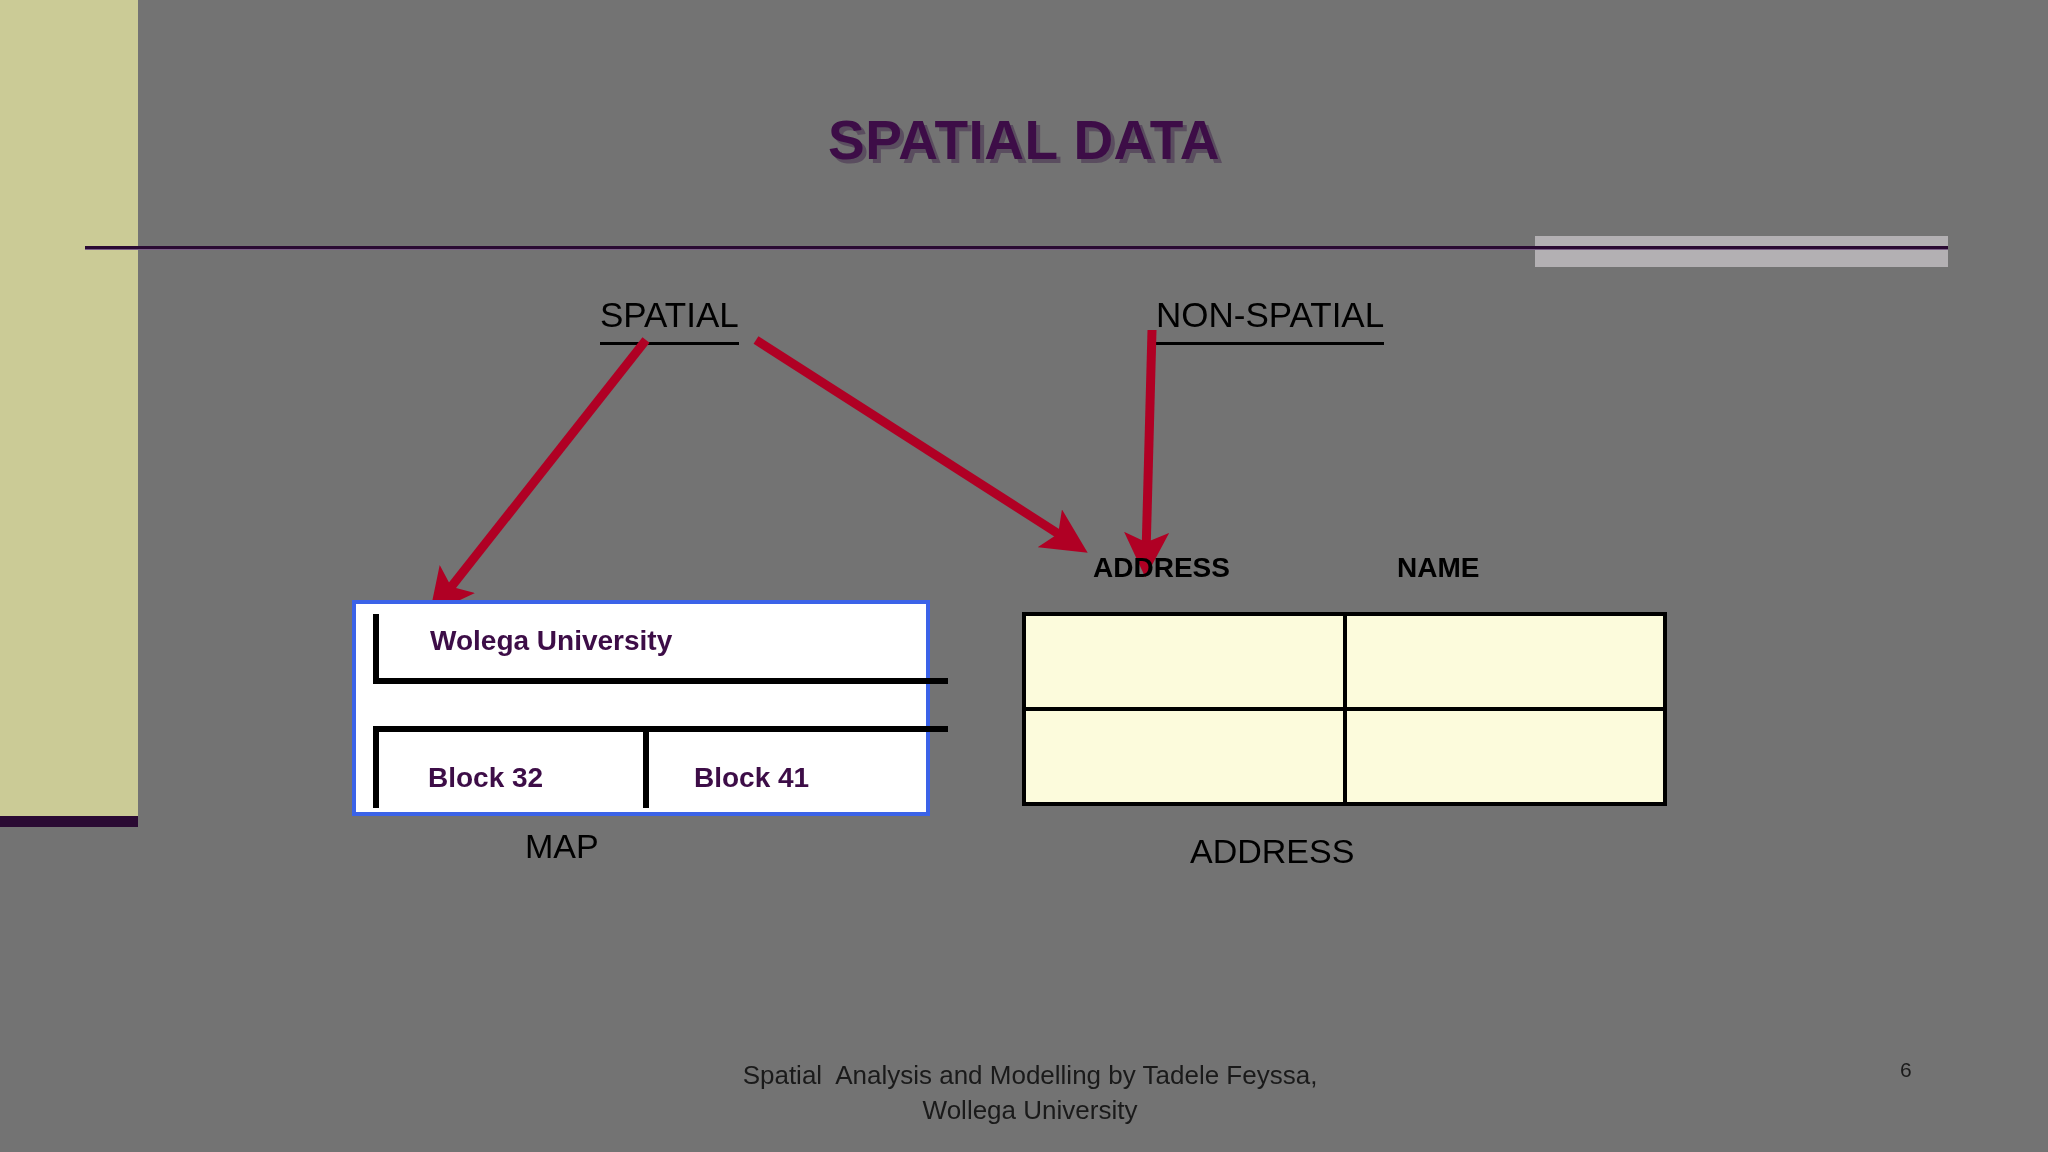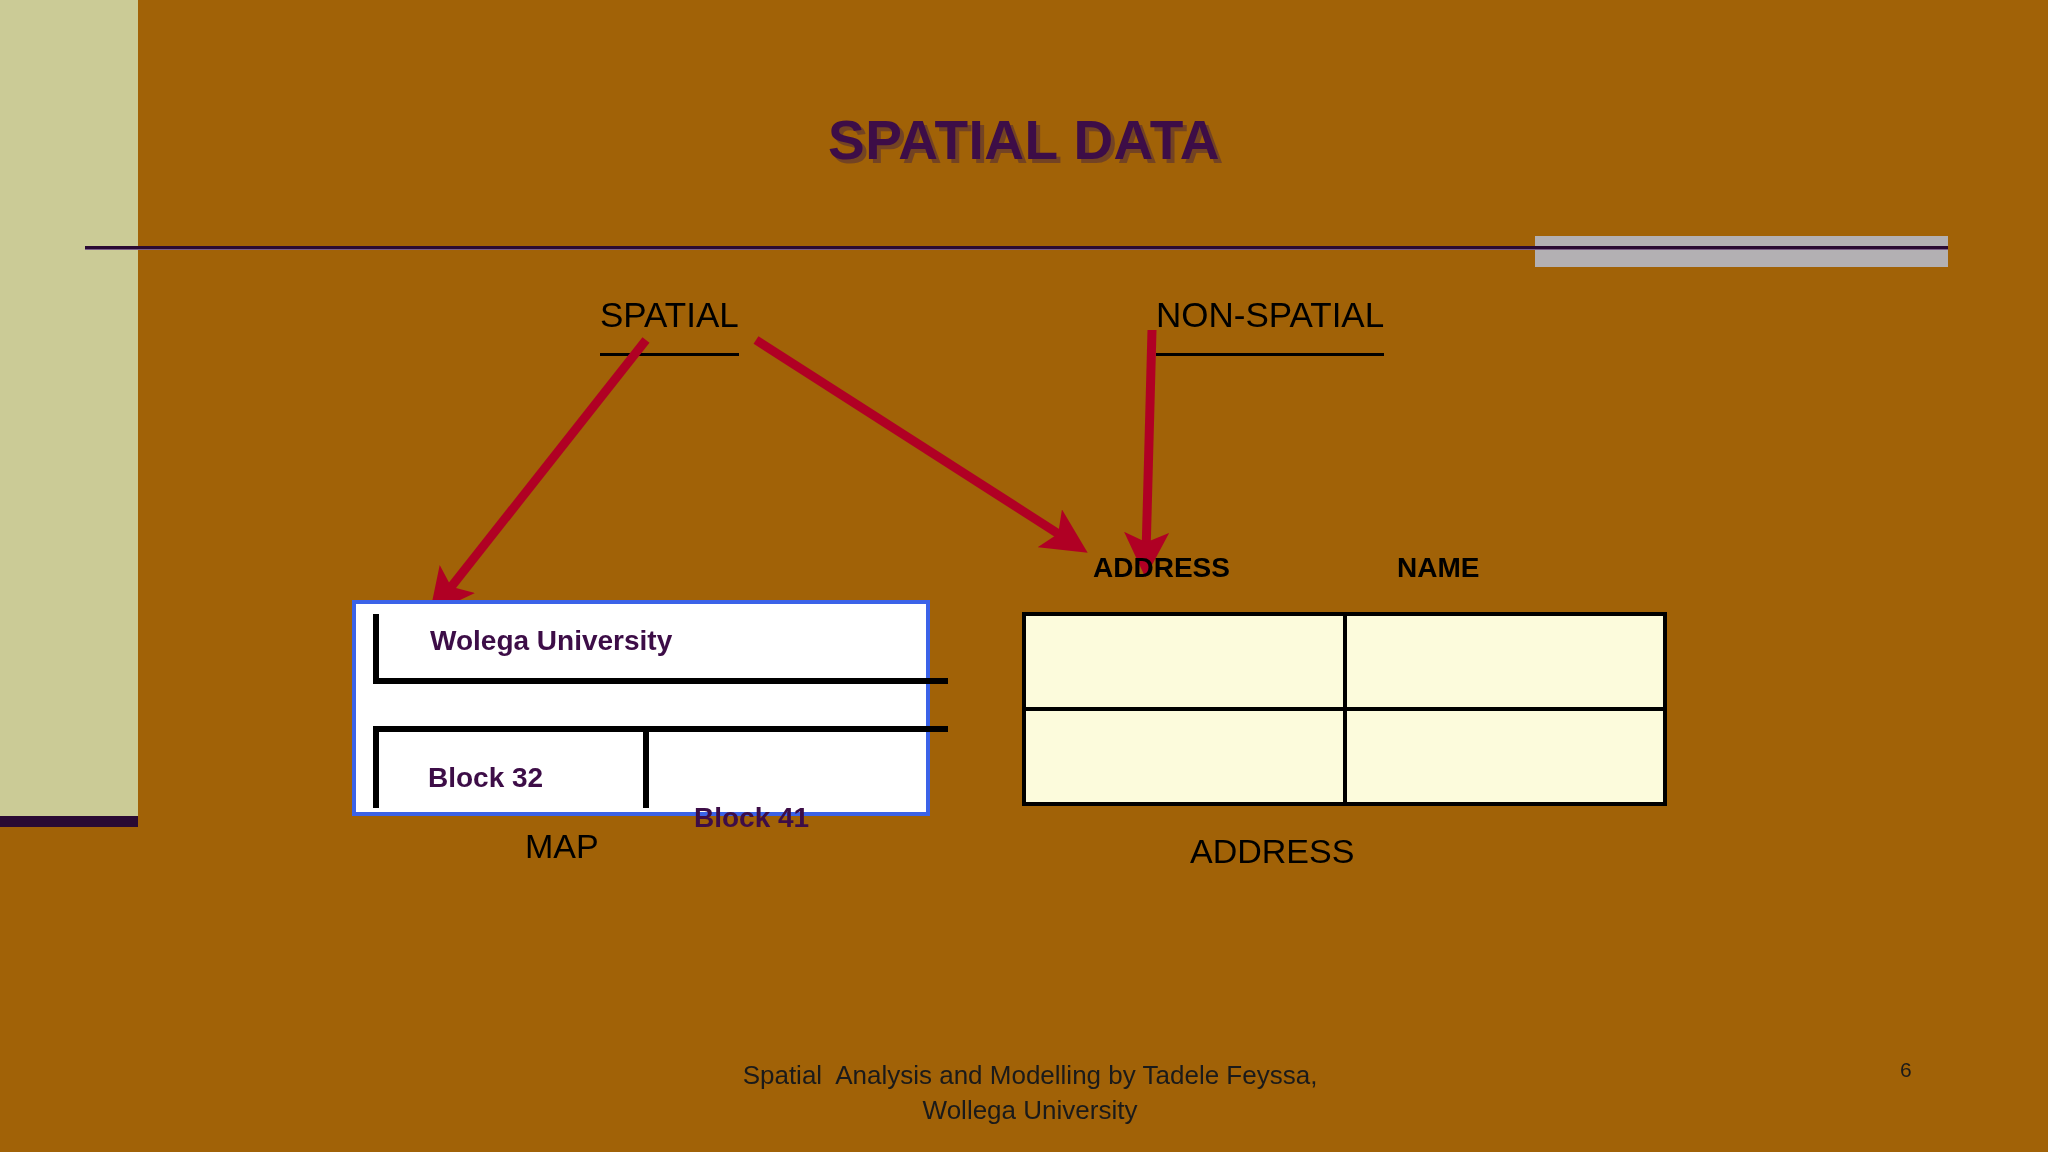--- a/index.html
+++ b/index.html
@@ -12,21 +12,21 @@
     overflow: hidden;
     background: #FCFBDC;
     font-family: "Liberation Sans", sans-serif;
     position: relative;
   }
 
   
   .slide {
     position: absolute;
     inset: 0;
-    background: #a16207;
+    background: #737373;
   }
   .side-band {
     position: absolute;
     left: 0;
     top: 0;
     width: 138px;
     height: 816px;
     background: #CBCB96;
   }
   .side-band-foot {
@@ -71,21 +71,21 @@
 
   
   .cat-label {
     position: absolute;
     font-size: 35px;
     color: #000000;
     white-space: nowrap;
   }
   .cat-label .underline {
     border-bottom: 3px solid #000;
-    padding-bottom: 19px;
+    padding-bottom: 8px;
   }
   #cat-spatial { left: 600px; top: 295px; }
   #cat-nonspatial { left: 1156px; top: 295px; }
 
   
   .arrows {
     position: absolute;
     left: 0;
     top: 0;
     width: 2048px;
@@ -154,21 +154,21 @@
   .map-text {
     position: absolute;
     font-size: 28px;
     font-weight: bold;
     color: #3D0D47;
     white-space: nowrap;
     text-align: center;
   }
   #map-university { left: 430px; top: 625px; }
   #map-block32 { left: 428px; top: 762px; }
-  #map-block41 { left: 694px; top: 762px; margin-top: 40px; }
+  #map-block41 { left: 694px; top: 762px; }
 
   
   .db-table {
     position: absolute;
     left: 1022px;
     top: 612px;
     width: 645px;
     height: 183px;
     border-collapse: collapse;
     table-layout: fixed;

